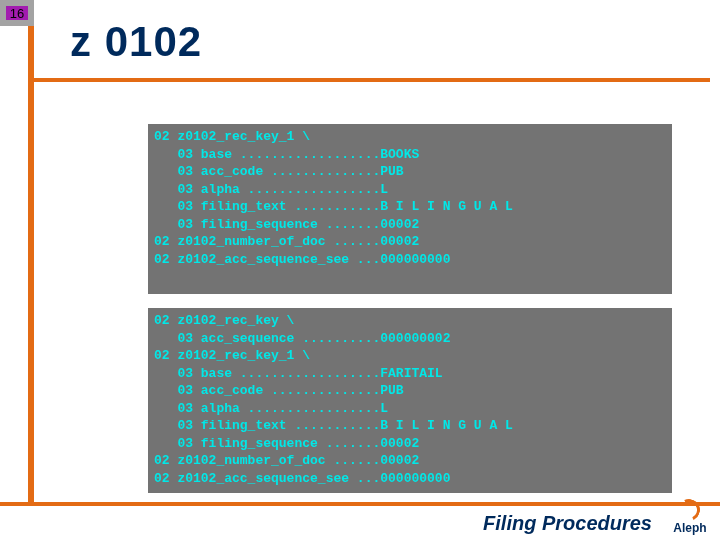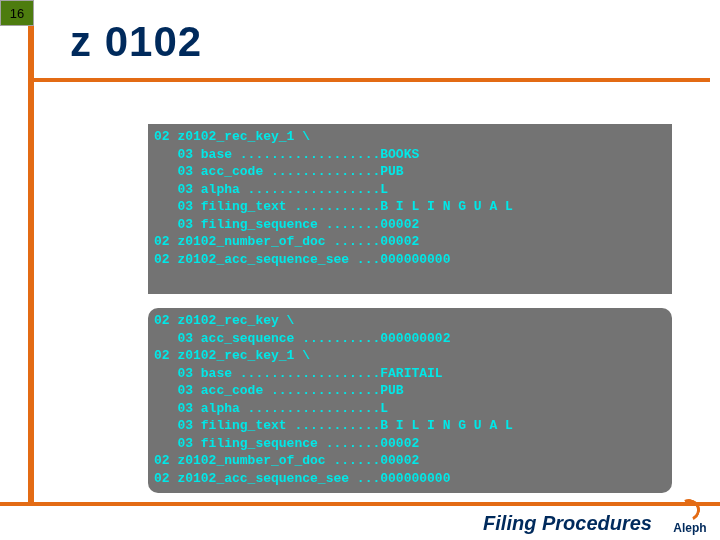--- a/index.html
+++ b/index.html
@@ -22,22 +22,22 @@
     background: #e36b14;
   }
 
   
   .num-box {
     position: absolute;
     left: 0;
     top: 0;
     width: 34px;
     height: 26px;
-    background: #4d7c0f;
-    border: 1px solid #a3a3a3;
+    background: #a21caf;
+    border: 6px solid #a3a3a3;
     display: flex;
     align-items: center;
     justify-content: center;
     font-size: 13px;
     color: #000;
     z-index: 2;
   }
 
   
   .title {
@@ -77,21 +77,21 @@
     background: #737373;
     color: #00e8e8;
     font-family: "Courier New", monospace;
     font-size: 13px;
     line-height: 1.35;
     padding: 4px 6px;
     white-space: pre;
     font-weight: bold;
   }
   .term1 { top: 124px; height: 170px; }
-  .term2 { top: 308px; height: 185px; border-radius: 10px; }
+  .term2 { top: 308px; height: 185px; }
 
   
   .footer {
     position: absolute;
     left: 0;
     bottom: 0;
     width: 720px;
     height: 38px;
     border-top: 4px solid #e36b14;
     background: #fff;

